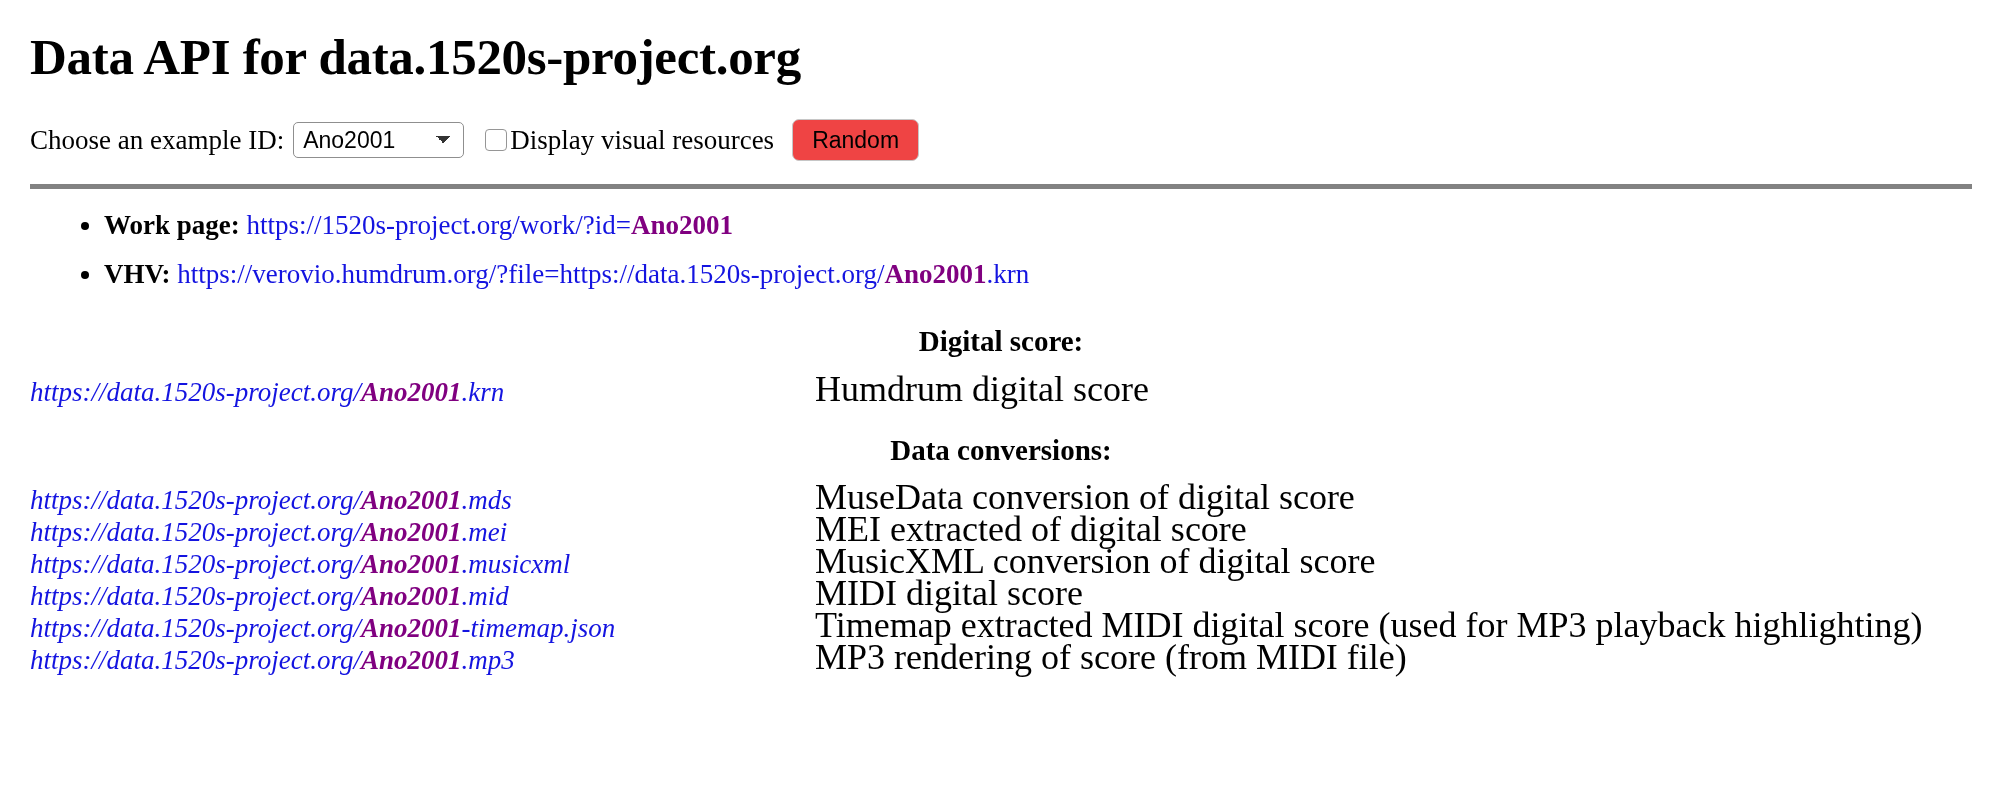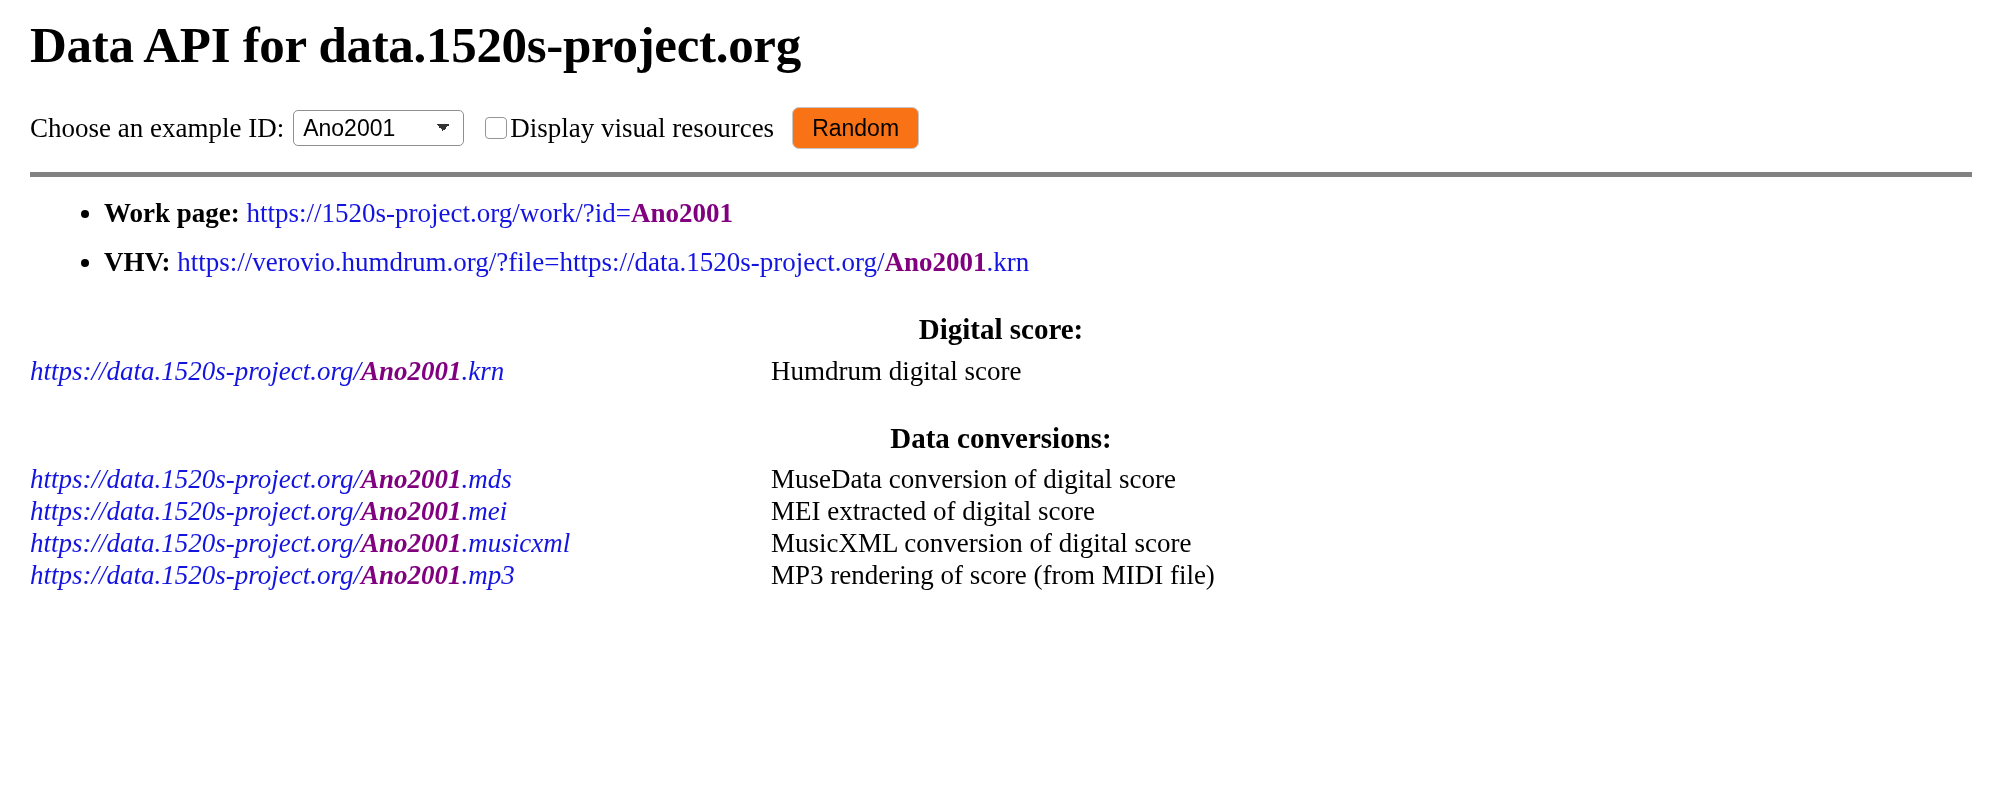--- a/index.html
+++ b/index.html
@@ -9,21 +9,21 @@
     background: #ffffff;
   }
   body {
     width: 2002px;
     height: 788px;
     font-family: "Liberation Serif", "DejaVu Serif", serif;
     color: #000000;
     overflow: hidden;
   }
   .page {
-    padding: 0 30px;
+    padding: 12px 30px;
     box-sizing: border-box;
   }
 
   
   .page-title {
     font-family: "Liberation Serif", "DejaVu Serif", serif;
     font-weight: bold;
     font-size: 51px;
     line-height: 1.0;
     margin: 0;
@@ -96,21 +96,21 @@
     font-size: 27px;
     line-height: 1;
     margin-left: 3px;
     white-space: nowrap;
     cursor: pointer;
   }
   .random-button {
     font-family: "Liberation Sans", "DejaVu Sans", sans-serif;
     font-size: 23px;
     color: #000;
-    background: #f97316;
+    background: #ef4444;
     border: 1px solid #c6c6c6;
     border-radius: 7px;
     padding: 7px 19px;
     margin-left: 18px;
     cursor: pointer;
     line-height: 26px;
   }
 
   
   .divider {
@@ -170,23 +170,24 @@
     height: 32px;
   }
   .resource-link-cell {
     width: 741px;
     flex: 0 0 741px;
     overflow: visible;
     white-space: nowrap;
     font-style: italic;
   }
   .resource-desc {
-    font-size: 27px;
-    color: #000;
-    white-space: nowrap;
+    font-size: 36px;
+    color: #000;
+    white-space: nowrap;
+    margin-left: 44px;
   }
 </style>
 </head>
 <body>
 
 <div class="page">
 
   <h1 class="page-title">Data API for data.1520s-project.org</h1>
 
   <div class="controls">
@@ -243,21 +244,33 @@
       <span class="resource-desc">MEI extracted of digital score</span>
     </div>
 
     <div class="resource-row">
       <span class="resource-link-cell">
         <a class="url" href="#"><span>https://data.1520s-project.org/</span><span class="id-hl">Ano2001</span><span>.musicxml</span></a>
       </span>
       <span class="resource-desc">MusicXML conversion of digital score</span>
     </div>
 
-
+    <div class="resource-row">
+      <span class="resource-link-cell">
+        <a class="url" href="#"><span>https://data.1520s-project.org/</span><span class="id-hl">Ano2001</span><span>.mid</span></a>
+      </span>
+      <span class="resource-desc">MIDI digital score</span>
+    </div>
+
+    <div class="resource-row">
+      <span class="resource-link-cell">
+        <a class="url" href="#"><span>https://data.1520s-project.org/</span><span class="id-hl">Ano2001</span><span>-timemap.json</span></a>
+      </span>
+      <span class="resource-desc">Timemap extracted MIDI digital score (used for MP3 playback highlighting)</span>
+    </div>
 
     <div class="resource-row">
       <span class="resource-link-cell">
         <a class="url" href="#"><span>https://data.1520s-project.org/</span><span class="id-hl">Ano2001</span><span>.mp3</span></a>
       </span>
       <span class="resource-desc">MP3 rendering of score (from MIDI file)</span>
     </div>
 
   </div>
 </div>

